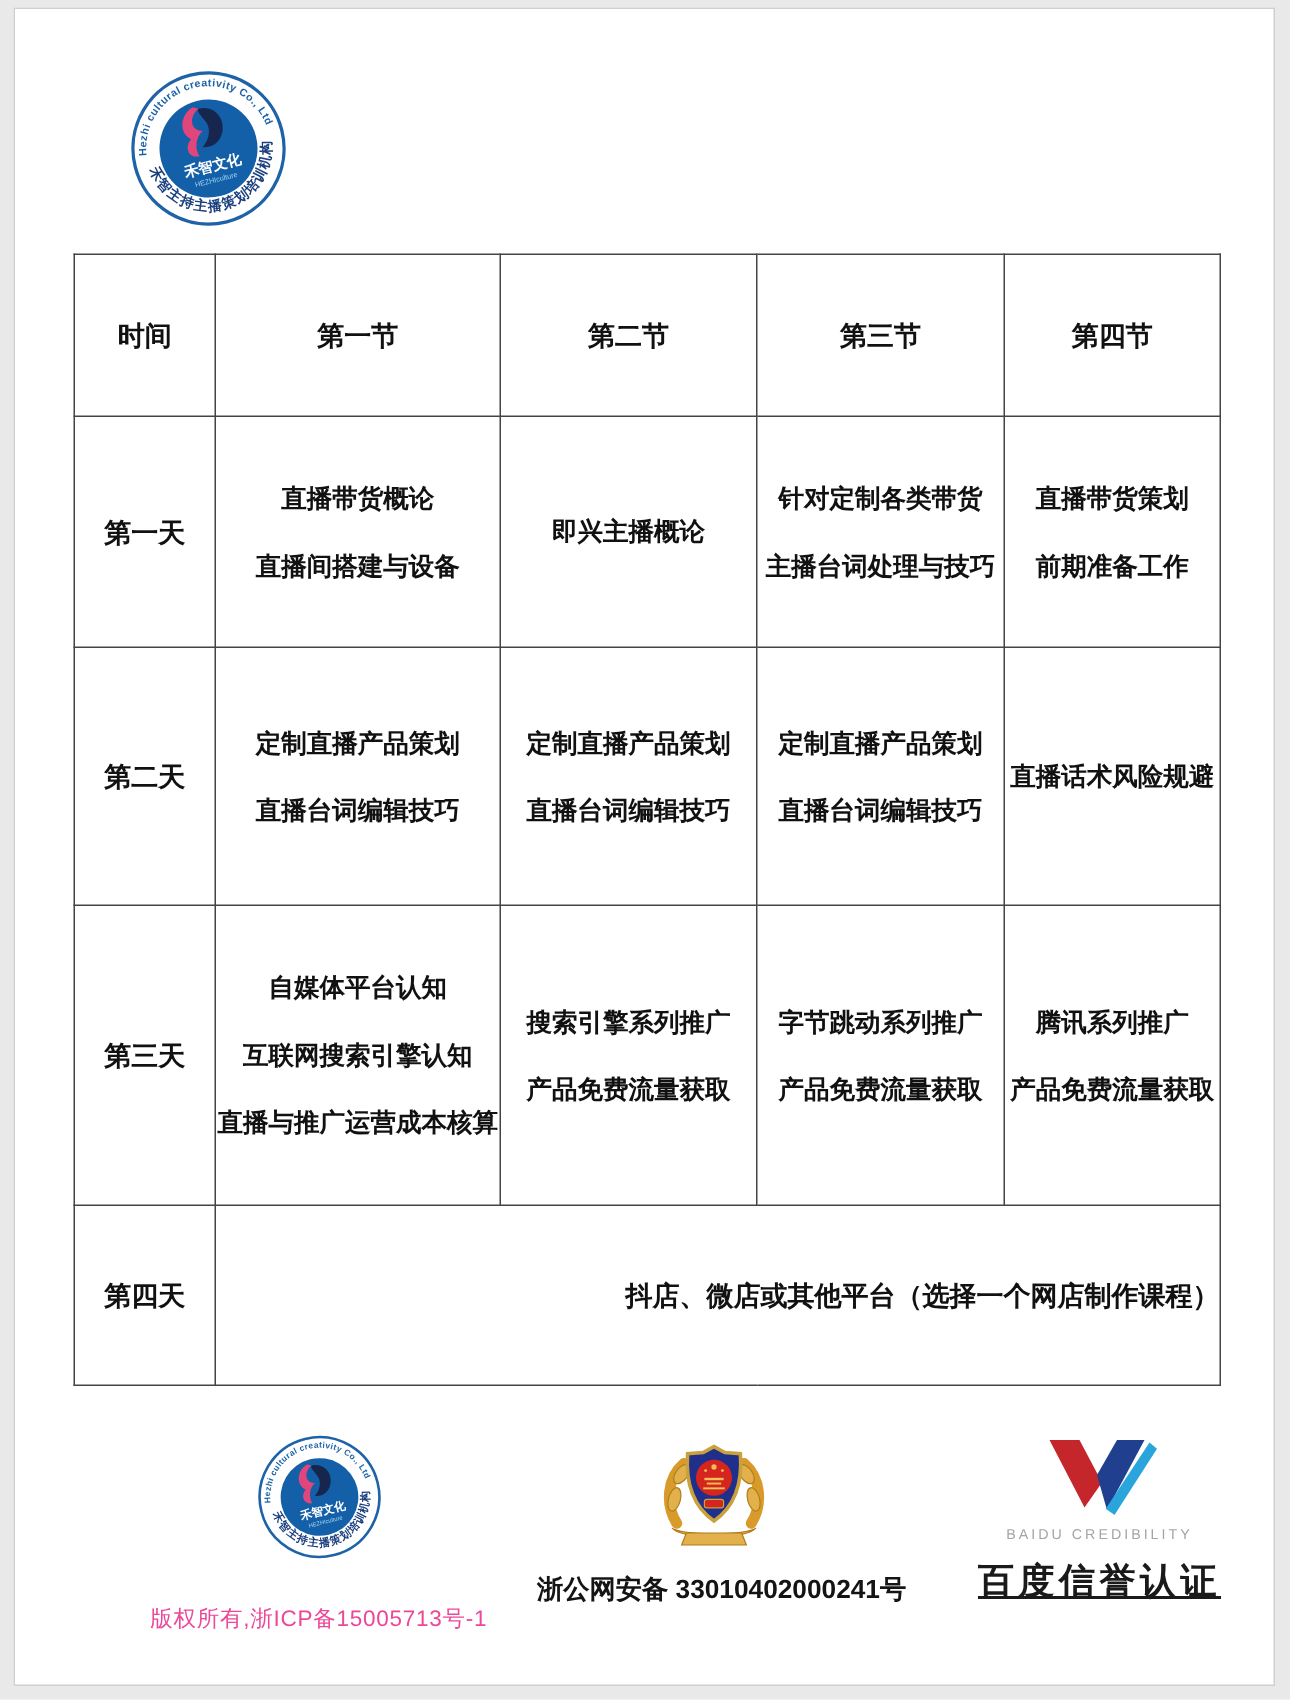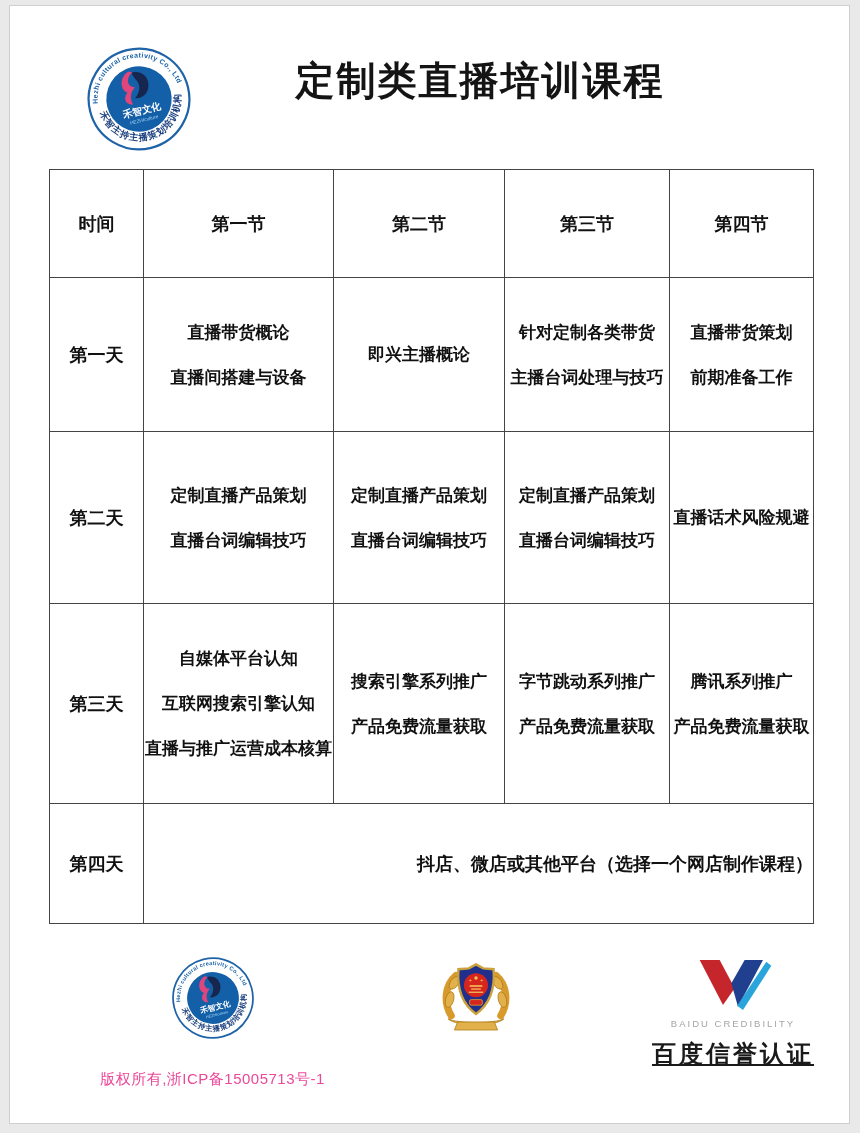--- a/index.html
+++ b/index.html
@@ -80,21 +80,20 @@
           <g>
             <path d="M56,27 C45,30 41,44 49,50 C42,55 44,64 52,64 C50,58 52,50 59,46 C50,44 51,33 60,29 Z" fill="#e0457b"></path>
             <path d="M60,29 C70,29 77,38 74,48 C72,56 64,61 56,58 C63,53 66,45 62,38 C60,33 58,30 60,29 Z" fill="#17264e"></path>
           </g>
           <text x="60" y="77" text-anchor="middle" font-size="11" font-weight="bold" fill="#ffffff">禾智文化</text>
           <text x="60" y="86" text-anchor="middle" font-size="5.5" fill="#9fd2f5">HEZHIculture</text>
         </g>
       </svg>
     </div>
     <div class="title-block">
-      <h1 class="page-title">定制类直播培训课程</h1>
     </div>
   </div>
 
   <table class="course-table">
     <colgroup>
       <col style="width:94px">
         <col style="width:190px">
         <col style="width:171px">
         <col style="width:165px">
         <col style="width:144px">
@@ -222,20 +221,21 @@
       <g fill="#f0c05a">
         <circle cx="55" cy="25" r="2.2"></circle>
         <circle cx="48" cy="28" r="1.2"></circle>
         <circle cx="62" cy="28" r="1.2"></circle>
         <rect x="47" y="34" width="16" height="2"></rect>
         <rect x="49" y="38" width="12" height="1.6"></rect>
         <rect x="46" y="42" width="18" height="1.6"></rect>
       </g>
       <rect x="47" y="52" width="16" height="7" rx="2" fill="#d6251d" stroke="#caa23c" stroke-width="1"></rect>
     </svg>
+    <div class="police-text">浙公网安备 33010402000241号</div>
   </div>
 
   <div class="footer-col f-baidu">
     <svg class="baidu-v" viewBox="0 0 96 72">
       <polygon points="8,6 32,6 50,40 36,60" fill="#c5262c"></polygon>
       <polygon points="46,34 62,6 84,6 54,62" fill="#20408f"></polygon>
       <polygon points="88,8 94,13 60,66 53,61" fill="#2aa5dc"></polygon>
     </svg>
     <div class="baidu-en">BAIDU CREDIBILITY</div>
     <div class="baidu-cert">百度信誉认证</div>

